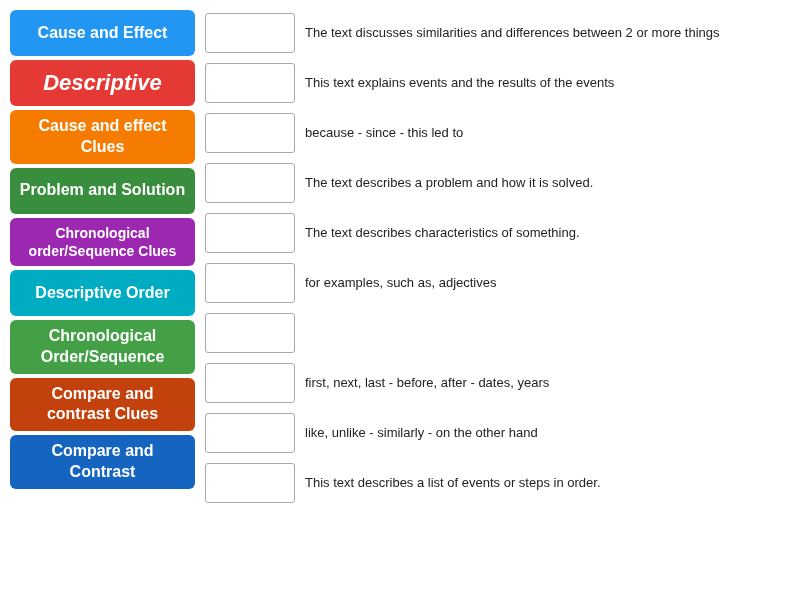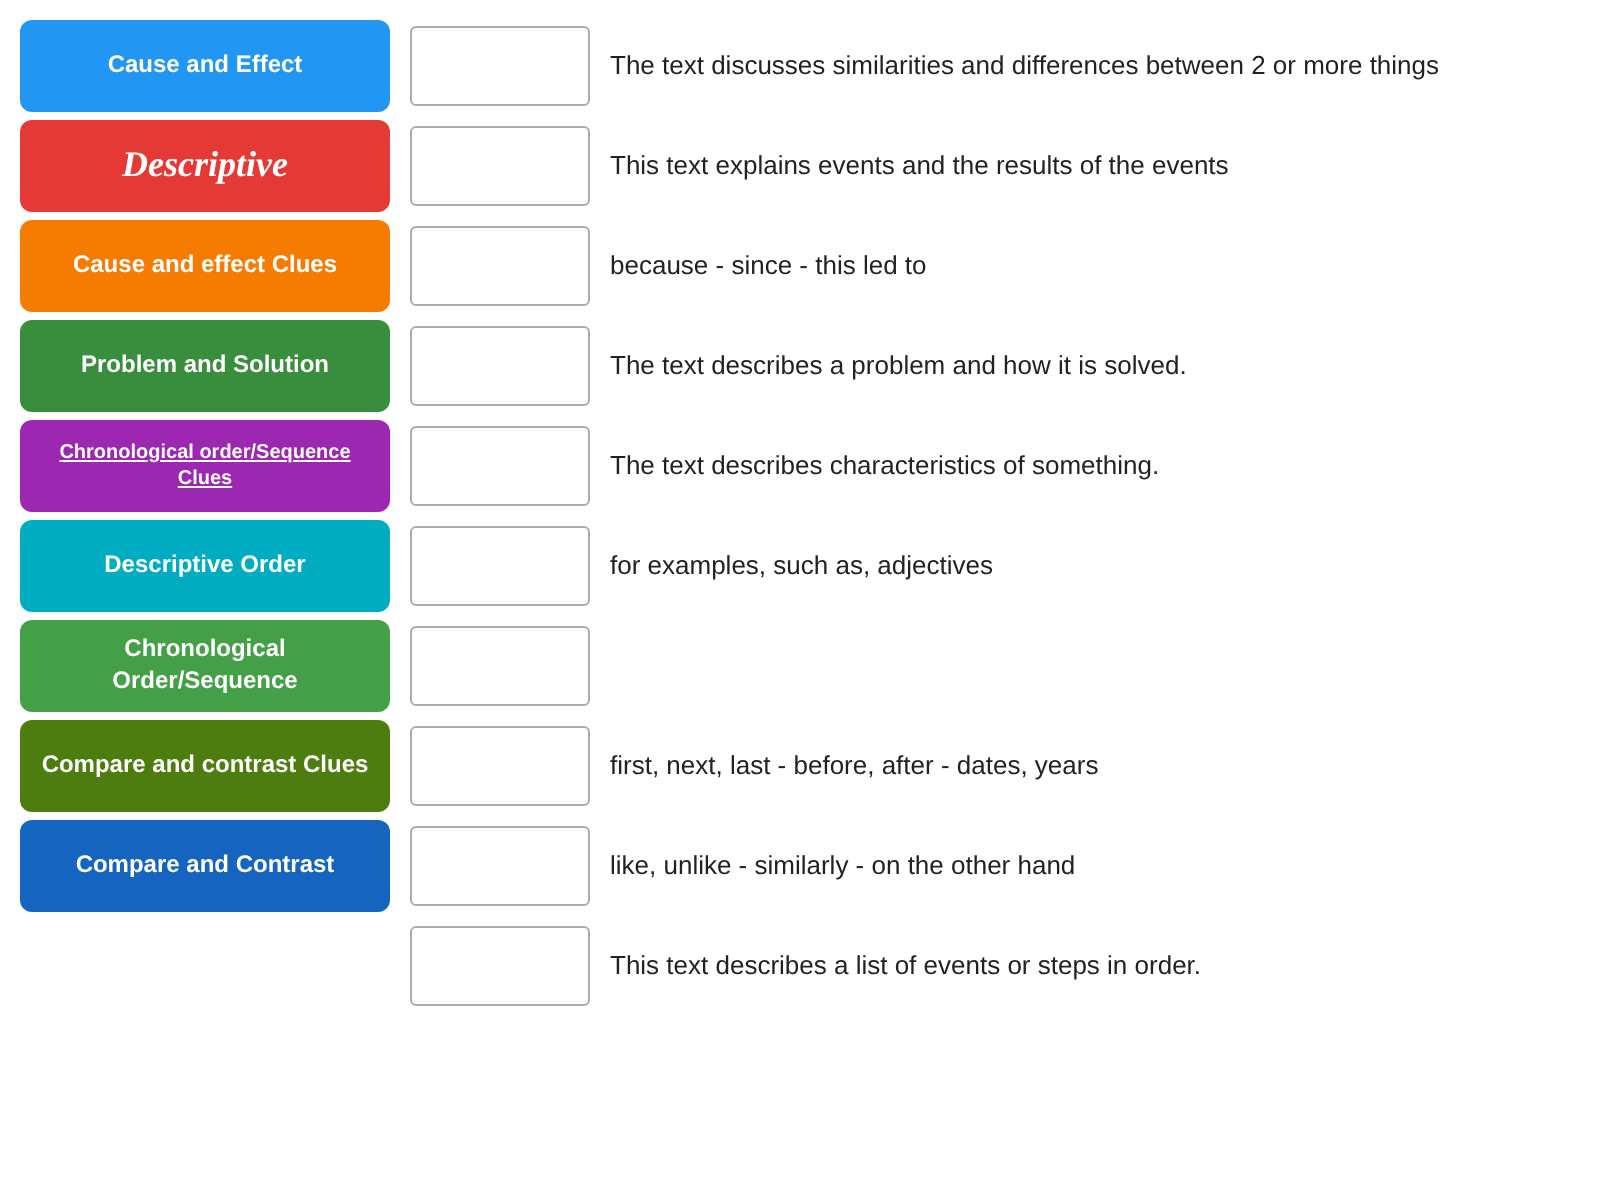--- a/index.html
+++ b/index.html
@@ -25,39 +25,39 @@
       flex-direction: column;
       gap: 4px;
       width: 185px;
       flex-shrink: 0;
     }
     .label-btn {
       border: none;
       border-radius: 6px;
       color: #fff;
       font-weight: bold;
-      font-size: 12px;
+      font-size: 16px;
       text-align: center;
       padding: 6px 8px;
       cursor: pointer;
       line-height: 1.3;
       display: flex;
       align-items: center;
       justify-content: center;
       min-height: 46px;
     }
     .blue { background-color: #2196F3; }
-    .red { background-color: #e53935; font-size: 18px; font-style: italic; font-family: Liberation Serif, serif; }
+    .red { background-color: #e53935; font-size: 22px; font-style: italic; }
     .orange { background-color: #F57C00; }
     .green { background-color: #388E3C; }
-    .purple { background-color: #9C27B0; font-size: 10px; text-decoration: underline; }
+    .purple { background-color: #9C27B0; font-size: 14px; }
     .teal { background-color: #00ACC1; }
     .dark-green { background-color: #43A047; }
     .dark-red { background-color: #C62828; }
-    .mid-purple { background-color: #4d7c0f; }
+    .mid-purple { background-color: #c2410c; }
     .blue2 { background-color: #1565C0; }
 
     .right-column {
       display: flex;
       flex-direction: column;
       gap: 4px;
       flex: 1;
       text-align: center;
     }
     .row-item {

